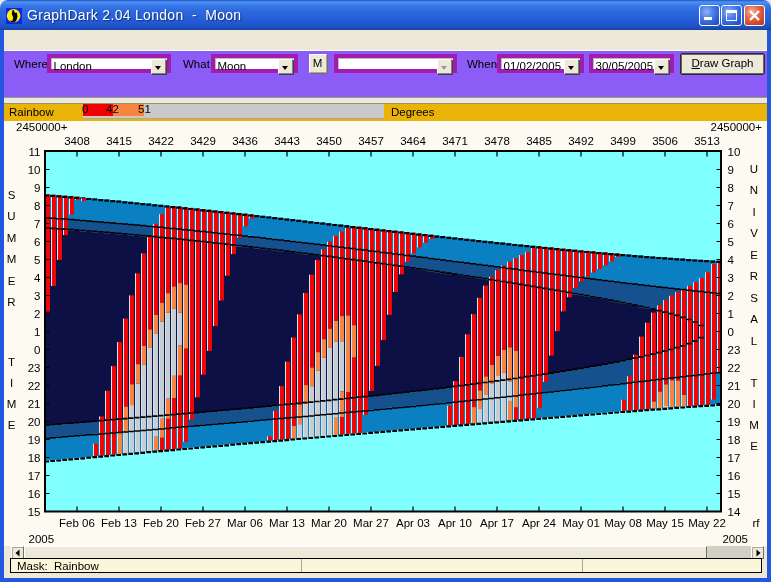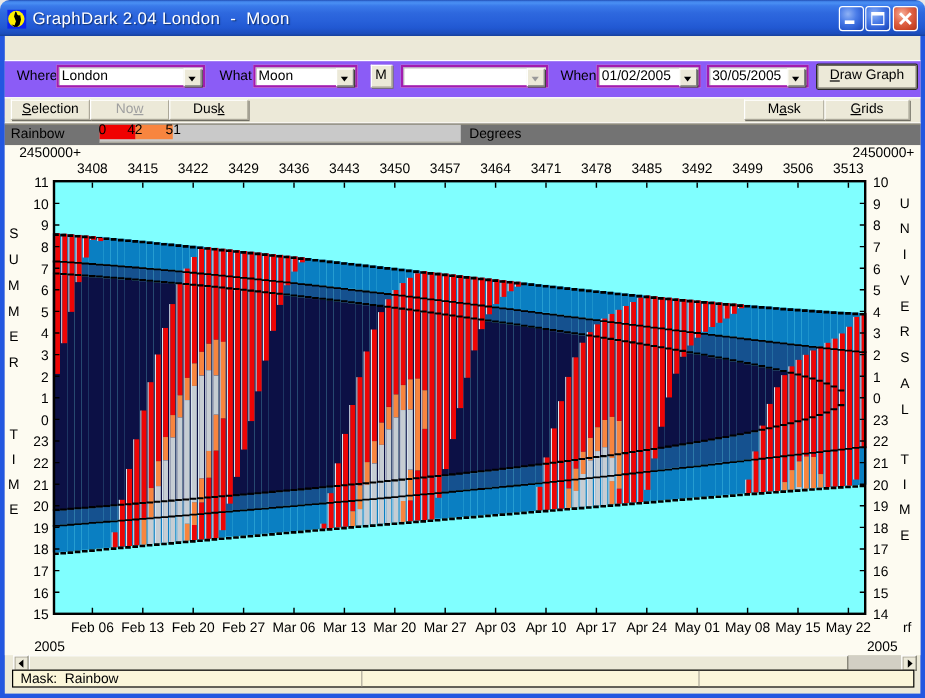--- a/index.html
+++ b/index.html
@@ -10,28 +10,28 @@
 .wbtn{top:5px;width:21px;height:21px;border-radius:3px;border:1px solid #fff}
 .bblue{background:radial-gradient(circle at 35% 30%,#8fb2f5 0%,#4a7ce8 40%,#2a5ad0 75%,#1e46ae 100%)}
 #bmin{left:699px}#bmax{left:721px}
 #bcls{left:744px;background:radial-gradient(circle at 35% 30%,#f7b09a 0%,#e2674a 40%,#cc4628 75%,#b03418 100%)}
 .glyph{position:absolute;color:#fff}
 #brd{left:0;top:30px;width:771px;height:552px;border-left:4px solid #2357e0;border-right:4px solid #2357e0;border-bottom:4px solid #2357e0;background:#ece9d8}
 #menus{left:4px;top:31px;width:763px;height:19px;background:#ece9d8;font-size:11.5px}
 .mi{position:absolute;top:3px}
 #tb1{left:4px;top:50px;width:763px;height:48px;background:#8b5cf6;border-top:1px solid #fff;border-bottom:1px solid #9e9a89;font-size:11.5px}
 .lbl{position:absolute;top:7px}
-.combo{position:absolute;top:3px;height:19px;background:#fff;border:2px solid #a21caf;box-shadow:inset 1px 1px 0 rgba(64,64,64,.35)}
+.combo{position:absolute;top:3px;height:19px;background:#fff;border:4px solid #a21caf;box-shadow:inset 1px 1px 0 rgba(64,64,64,.35)}
 .combo .cv{position:absolute;left:3px;top:2px;font-size:11.5px}
 .cbtn{position:absolute;right:1px;top:1px;width:15px;height:15px;background:#ece9d8;border:1px solid #fff;border-right-color:#808080;border-bottom-color:#808080;box-shadow:1px 1px 0 #404040}
 .arr{position:absolute;right:4px;top:6px;width:0;height:0;border:3.5px solid transparent;border-top:4px solid #000;border-bottom:none}
 .arrg{border-top-color:#9a9a9a}
 .btn{position:absolute;background:#ece9d8;border:1px solid #aca899;border-top-color:#fff;border-left-color:#fff;box-shadow:1px 1px 0 #716f64;font-size:11.5px;text-align:center}
 #tb2{left:4px;top:81px;width:763px;height:22px;background:#ece9d8;border-top:1px solid #fff;border-bottom:1px solid #fff;font-size:11.5px}
-#rrow{left:4px;top:103px;width:763px;height:18px;background:#737373;border-top:1px solid #96927f;font-size:11.5px}
+#rrow{left:4px;top:103px;width:763px;height:18px;background:#eab308;border-top:1px solid #96927f;font-size:11.5px}
 #track{left:83px;top:104px;width:301px;height:15px;background:#c9c9c9;border-bottom:1px solid #aaa79a}
 #chartpanel{left:4px;top:121px;width:763px;height:425px;background:#fdfbf1}
 #sb{left:11px;top:546px;width:753px;height:13px;background:#d2cfc4}
 .sbb{position:absolute;top:0;width:13px;height:13px;background:#ece9d8;border:1px solid #fff;border-right-color:#716f64;border-bottom-color:#716f64;box-shadow:1px 1px 0 #aca899 inset}
 #thumb{position:absolute;left:13px;top:0;width:683px;height:13px;background:#ece9d8;border:1px solid #fff;border-right-color:#716f64;border-bottom-color:#716f64}
 #status{left:10px;top:558px;width:752px;height:15px;background:#fbf6da;border:1px solid #000;font-size:11.5px}
 u{text-decoration:underline}
 text{font-size:11.5px;fill:#000}
 .tk,.sl,.sd,.sd2{stroke:#000;fill:none}
 .tk{stroke-width:1.2}.sl{stroke-width:1.5}.sd{stroke-width:2.2}.sd2{stroke-width:1.7}
@@ -87,27 +87,20 @@
           <span class="arr"></span>
         </span>
       </span>
 <span class="combo" style="left:584.5px;width:85px">
         <span class="cv">30/05/2005</span>
         <span class="cbtn">
           <span class="arr"></span>
         </span>
       </span>
 <span class="abs" style="left:676px;top:2px;width:85px;height:22px;border:1px solid #2a2a26;border-radius:2px;background:#ece9d8;text-align:center;padding-top:3px;font-size:11.5px;box-shadow:inset 0 0 0 1px #6a675c"><u>D</u>raw Graph</span>
-</div>
-<div class="abs" id="tb2">
-<span class="btn" style="left:5px;top:1px;width:66px;height:17px;padding-top:1px"><u>S</u>election</span>
-<span class="btn" style="left:71px;top:1px;width:66px;height:17px;padding-top:1px;color:#a0a0a0">No<u>w</u></span>
-<span class="btn" style="left:137px;top:1px;width:66px;height:17px;padding-top:1px">Dus<u>k</u></span>
-<span class="btn" style="left:616px;top:1px;width:67px;height:17px;padding-top:1px">M<u>a</u>sk</span>
-<span class="btn" style="left:683px;top:1px;width:71px;height:17px;padding-top:1px"><u>G</u>rids</span>
 </div>
 <div class="abs" id="rrow">
       <span class="abs" style="left:5px;top:2px">Rainbow</span>
       <span class="abs" style="left:387px;top:2px">Degrees</span>
     </div>
 <div class="abs" id="track">
 <span class="abs" style="left:0;top:0;width:30px;height:12px;background:#f00000"></span>
 <span class="abs" style="left:30px;top:0;width:31px;height:12px;background:#f8853f"></span>
 <span class="abs" style="left:-1px;top:-1px;font-size:11.5px">0</span>
 <span class="abs" style="left:23px;top:-1px;font-size:11.5px">42</span>

